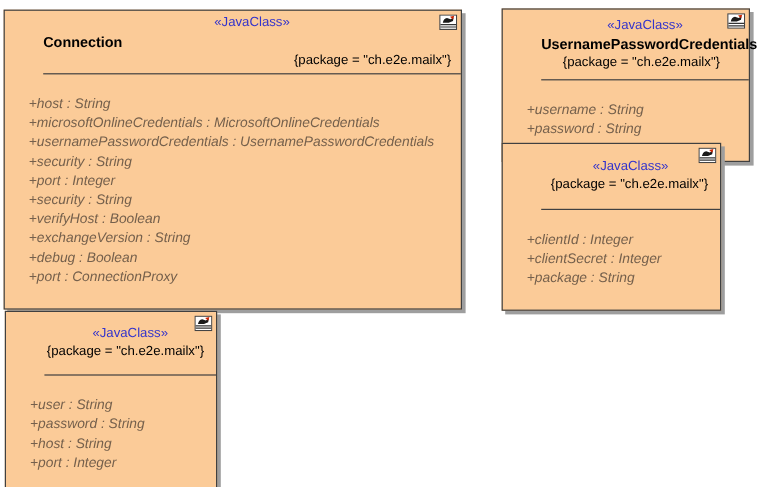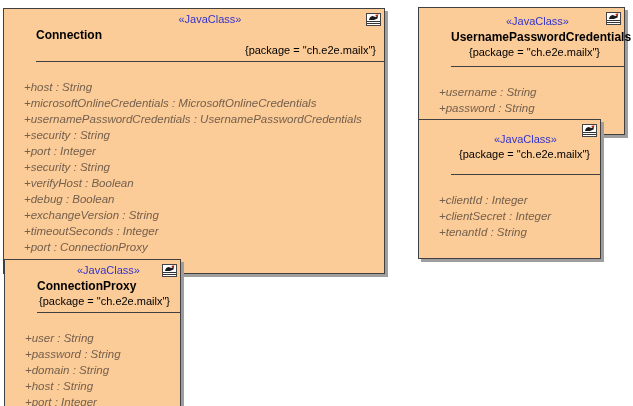--- a/index.html
+++ b/index.html
@@ -87,23 +87,22 @@
       </span>
     </header>
     <ul class="attrs">
       <li>+host : String</li>
       <li>+microsoftOnlineCredentials : MicrosoftOnlineCredentials</li>
       <li>+usernamePasswordCredentials : UsernamePasswordCredentials</li>
       <li>+security : String</li>
       <li>+port : Integer</li>
       <li>+security : String</li>
       <li>+verifyHost : Boolean</li>
+      <li>+exchangeVersion : String</li>
       <li>+debug : Boolean</li>
-      <li>+exchangeVersion : String</li>
-      <li>+timeoutSeconds : Integer</li>
       <li>+port : ConnectionProxy</li>
     </ul>
   </section>
 
   <section class="uml-class" id="box-upc">
     <header class="hdr">
       <div class="stereotype">«JavaClass»</div>
       <div class="cls-name">UsernamePasswordCredentials</div>
       <div class="pkg pkg-upc">{package = "ch.e2e.mailx"}</div>
       <span class="corner-icon">
@@ -132,41 +131,39 @@
           <line x1="1" y1="8.5" x2="14" y2="8.5" stroke="#333333"></line>
           <line x1="1" y1="10.5" x2="14" y2="10.5" stroke="#333333"></line>
           <path d="M3,7 Q3.5,3.5 6.5,3 L9.5,4 L12,2.5 L11.5,5.5 L8,7 Z" fill="#1a1a1a"></path>
           <polygon points="9,2 12.5,1.2 11.5,4.2" fill="#CC2200"></polygon>
         </svg>
       </span>
     </header>
     <ul class="attrs">
       <li>+clientId : Integer</li>
       <li>+clientSecret : Integer</li>
-      <li>+tenantId : String</li>
+      <li>+package : String</li>
     </ul>
   </section>
 
   <section class="uml-class" id="box-cp">
     <header class="hdr">
       <div class="stereotype">«JavaClass»</div>
-      <div class="cls-name">ConnectionProxy</div>
       <div class="pkg pkg-cp">{package = "ch.e2e.mailx"}</div>
       <span class="corner-icon">
         <svg width="15" height="13" viewBox="0 0 15 13">
           <rect x="0.5" y="0.5" width="14" height="12" fill="#ffffff" stroke="#444444"></rect>
           <line x1="1" y1="8.5" x2="14" y2="8.5" stroke="#333333"></line>
           <line x1="1" y1="10.5" x2="14" y2="10.5" stroke="#333333"></line>
           <path d="M3,7 Q3.5,3.5 6.5,3 L9.5,4 L12,2.5 L11.5,5.5 L8,7 Z" fill="#1a1a1a"></path>
           <polygon points="9,2 12.5,1.2 11.5,4.2" fill="#CC2200"></polygon>
         </svg>
       </span>
     </header>
     <ul class="attrs">
       <li>+user : String</li>
       <li>+password : String</li>
-      <li>+domain : String</li>
       <li>+host : String</li>
       <li>+port : Integer</li>
     </ul>
   </section>
 
 </div>
 
 </body></html>

